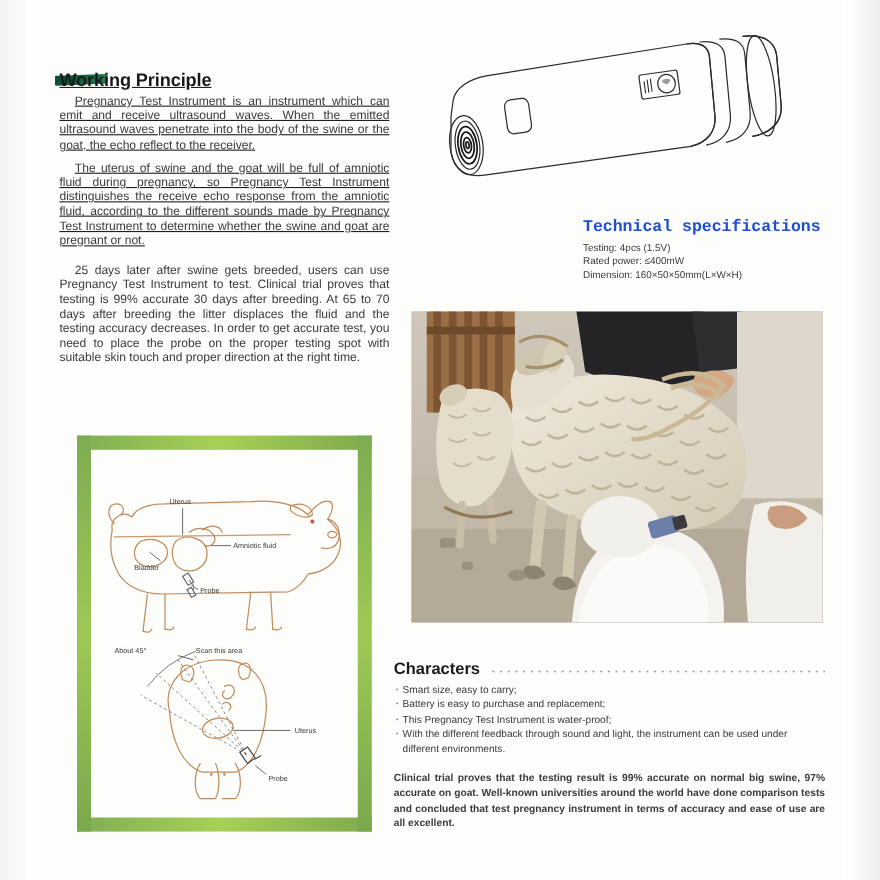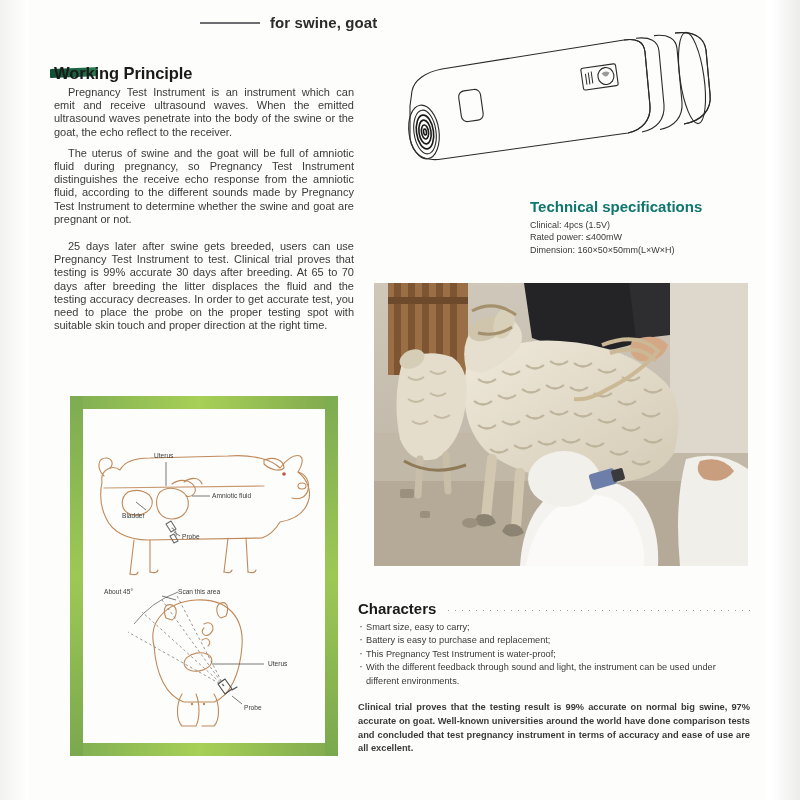--- a/index.html
+++ b/index.html
@@ -38,21 +38,21 @@
   }
   .header-rule{
     width:60px; height:2px; background:#6e6e70;
   }
   .header-title{
     font-size:15px; font-weight:600; letter-spacing:.1px; color:#2b2b2b;
   }
 
   
   .left-col{
-    position:absolute; left:54px; top:64px; width:300px;
+    position:absolute; left:54px; top:64px; width:300px;text-decoration:underline;
   }
   .brush{
     position:absolute; left:-4px; top:4px;
     width:48px; height:9px;
     background: linear-gradient(to right,#0f4f33,#1d6a45 70%,#2e7f55);
     border-radius:1px 3px 3px 1px;
     transform: skewY(-2.2deg);
   }
   h2.sec-title{
     position:relative;
@@ -106,21 +106,21 @@
   .dlabel{
     font-family:"Liberation Sans", sans-serif;
     font-size:6.6px; fill:#3c3c3c;
   }
 
   
   .tech{
     position:absolute; left:530px; top:198px; width:240px;
   }
   .tech h2{
-    margin:0 0 4px 0; font-size:15px; font-weight:700; color:#0f766e;
+    margin:0 0 4px 0; font-size:15px; font-weight:700; color:#1d4ed8;font-family:Liberation Mono, monospace;
   }
   .tech .spec{
     font-size:9px; line-height:12.4px; color:#3a3a3a;
   }
 
   
   #device{ position:absolute; left:392px; top:28px; width:340px; height:145px; }
 
   
   #photo{
@@ -158,24 +158,20 @@
   p.chars-foot{
     margin:13px 0 0 0;
     font-size:9.3px; line-height:13.8px; text-align:justify; color:#3a3a3a;font-weight:bold;
   }
 </style>
 </head>
 <body>
 
 <div id="page">
 
-  <div class="header-strip">
-    <div class="header-rule"></div>
-    <div class="header-title">for swine, goat</div>
-  </div>
 
   <div class="left-col">
     <div class="brush"></div>
     <h2 class="sec-title">Working Principle</h2>
     <p class="body indent">Pregnancy Test Instrument is an instrument which can emit and receive ultrasound waves. When the emitted ultrasound waves penetrate into the body of the swine or the goat, the echo reflect to the receiver.</p>
     <p class="body indent">The uterus of swine and the goat will be full of amniotic fluid during pregnancy, so  Pregnancy Test Instrument distinguishes the receive echo response from the amniotic fluid, according to the different sounds made by Pregnancy Test  Instrument to determine whether the swine and goat are pregnant or not.</p>
   </div>
 
   <div class="testing-block">
     <p class="body indent">25 days later after swine gets breeded, users can use Pregnancy Test Instrument to test. Clinical trial proves that testing is 99% accurate 30 days after breeding. At 65 to 70 days after breeding the litter displaces the fluid and the testing accuracy decreases. In order to get accurate test, you need to place the probe on the proper testing spot with suitable skin touch and proper direction at the right time.</p>
@@ -212,21 +208,21 @@
 
         <path d="M283,5 C300,3 312,8 314,22 L318,66 C320,82 310,93 292,96"></path>
         <path d="M292,96 C308,93 320,83 318,66 L314,22 C312,9 301,3 283,5"></path>
         <ellipse cx="300" cy="50" rx="12" ry="46" transform="rotate(-8 300 50)"></ellipse>
       </g>
     </svg>
   </div>
 
   <div class="tech">
     <h2>Technical specifications</h2>
-    <div class="spec">Clinical: 4pcs (1.5V)</div>
+    <div class="spec">Testing: 4pcs (1.5V)</div>
     <div class="spec">Rated power: ≤400mW</div>
     <div class="spec">Dimension: 160×50×50mm(L×W×H)</div>
   </div>
 
   <div id="photo">
     <svg width="374" height="283" viewBox="0 0 374 283" xmlns="http://www.w3.org/2000/svg">
       <defs>
         <linearGradient id="wallg" x1="0" y1="0" x2="0" y2="1">
           <stop offset="0" stop-color="#cfc7b9"></stop>
             <stop offset="1" stop-color="#b9b0a2"></stop>

